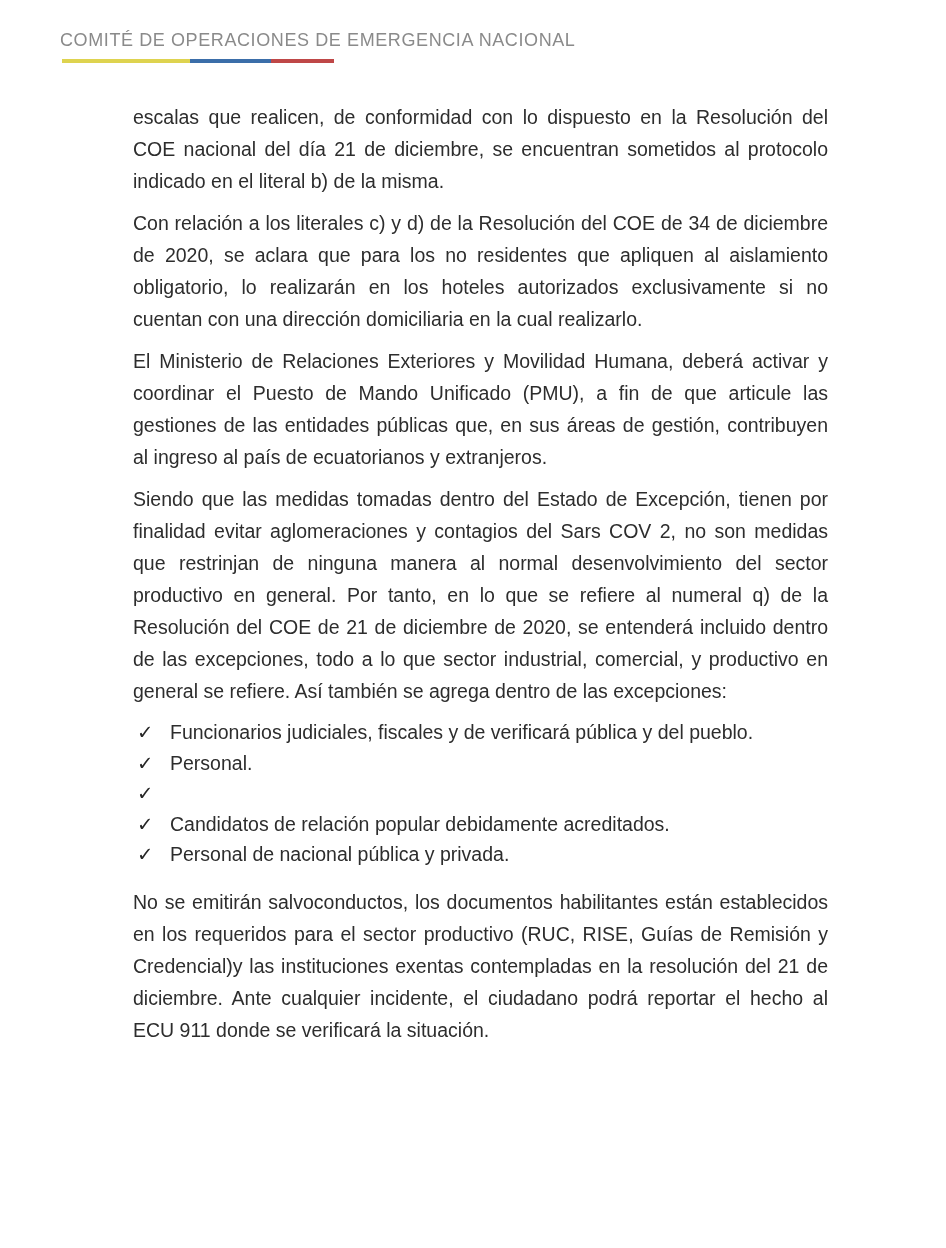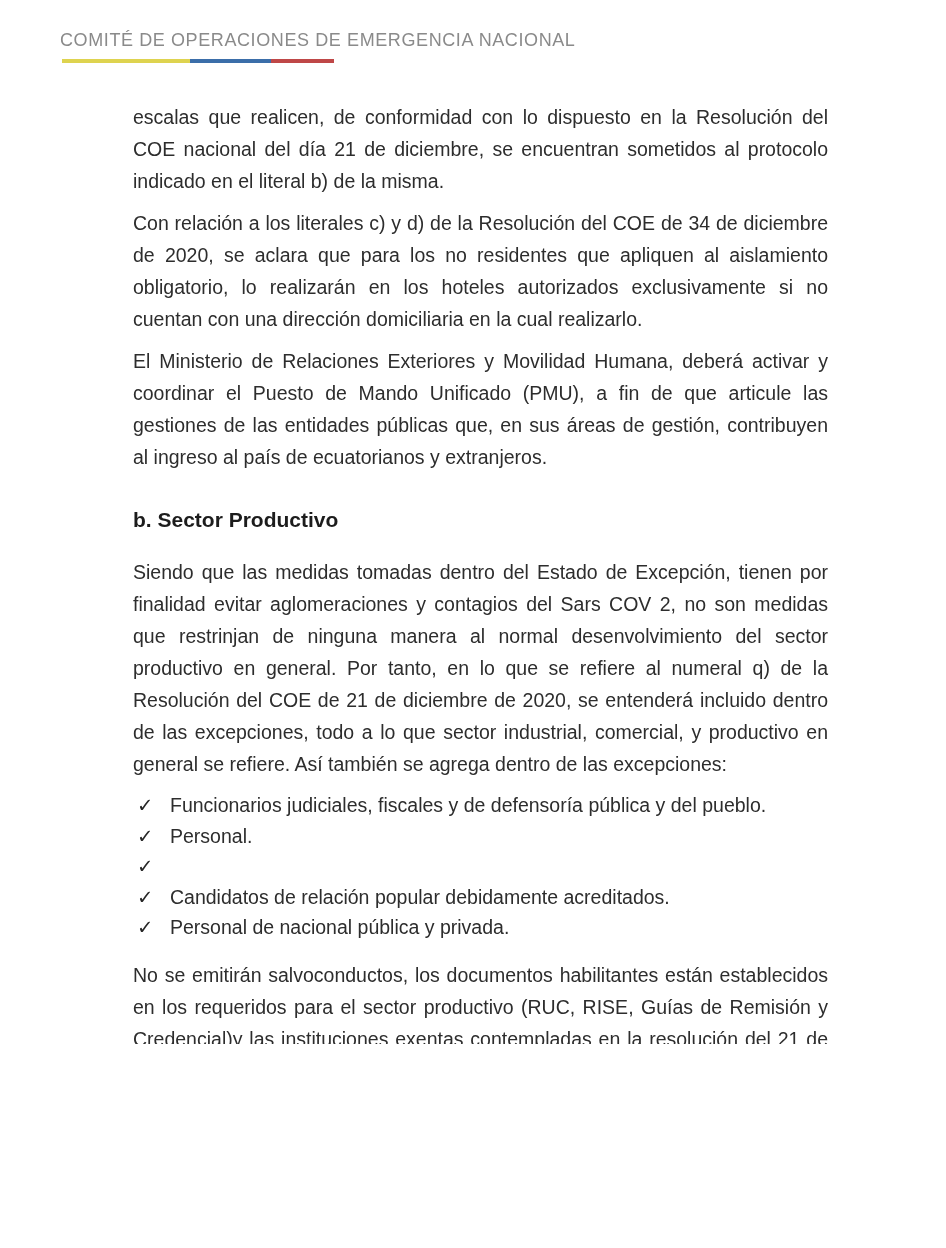--- a/index.html
+++ b/index.html
@@ -136,28 +136,27 @@
       <span class="seg-blue"></span>
       <span class="seg-red"></span>
     </div>
   </div>
 
   <div class="content">
     <p>escalas que realicen, de conformidad con lo dispuesto en la Resolución del COE nacional del día 21 de diciembre, se encuentran sometidos al protocolo indicado en el literal b) de la misma.</p>
     <p>Con relación a los literales c) y d) de la Resolución del COE de 34 de diciembre de 2020, se aclara que para los no residentes que apliquen al aislamiento obligatorio, lo realizarán en los hoteles autorizados exclusivamente si no cuentan con una dirección domiciliaria en la cual realizarlo.</p>
     <p>El Ministerio de Relaciones Exteriores y Movilidad Humana, deberá activar y coordinar el Puesto de Mando Unificado (PMU), a fin de que articule las gestiones de las entidades públicas que, en sus áreas de gestión, contribuyen al ingreso al país de ecuatorianos y extranjeros.</p>
 
-    <h2 class="section-heading">b. Sector Productivo</h2>
 
     <p>Siendo que las medidas tomadas dentro del Estado de Excepción, tienen por finalidad evitar aglomeraciones y contagios del Sars COV 2, no son medidas que restrinjan de ninguna manera al normal desenvolvimiento del sector productivo en general. Por tanto, en lo que se refiere al numeral q) de la Resolución del COE de 21 de diciembre de 2020, se entenderá incluido dentro de las excepciones, todo a lo que sector industrial, comercial, y productivo en general se refiere. Así también se agrega dentro de las excepciones:</p>
 
     <ul class="checklist">
       <li>
         <span class="check">✓</span>
-        <span>Funcionarios judiciales, fiscales y de defensoría pública y del pueblo.</span>
+        <span>Funcionarios judiciales, fiscales y de verificará pública y del pueblo.</span>
       </li>
       <li>
         <span class="check">✓</span>
         <span>Personal.</span>
       </li>
       <li>
         <span class="check">✓</span>
       </li>
       <li>
         <span class="check">✓</span>

